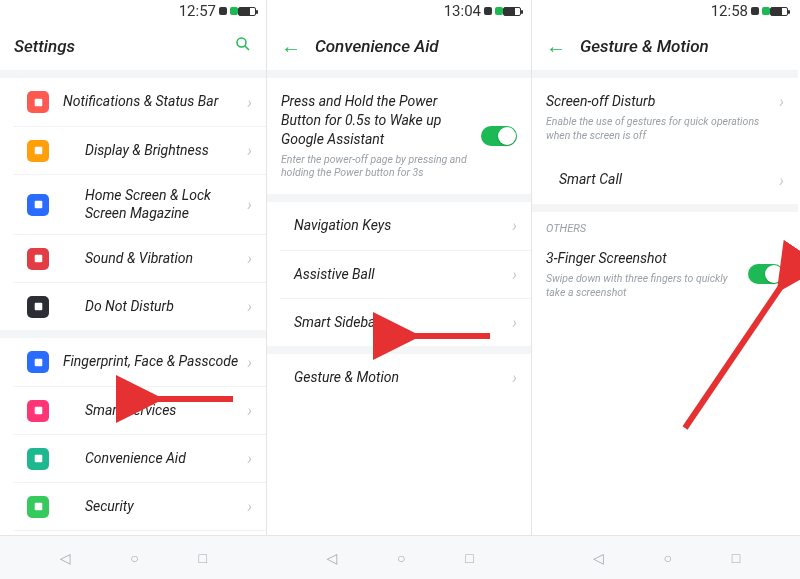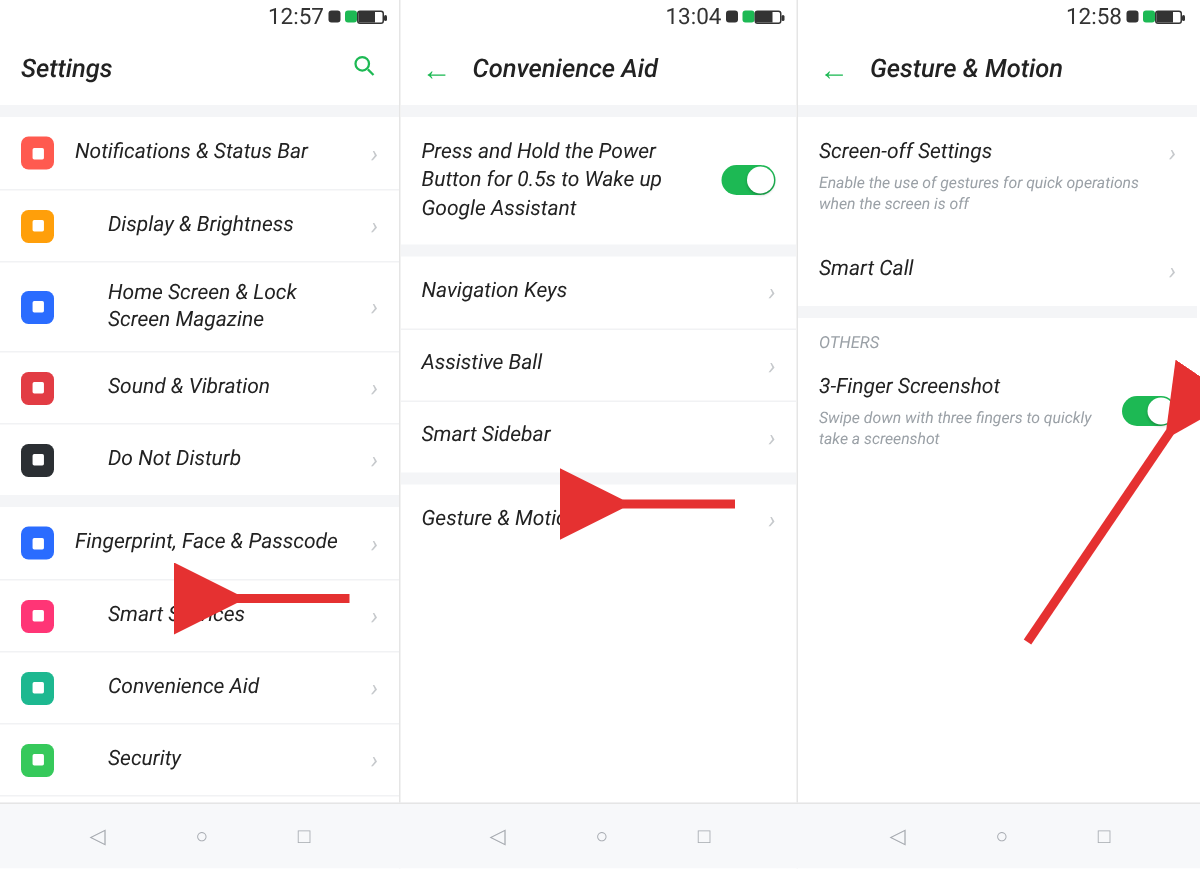--- a/index.html
+++ b/index.html
@@ -12,21 +12,21 @@
   .status .sq { width:8px;height:8px;background:#1db954;border-radius:2px;}
   .status .sq2 { width:8px;height:8px;background:#333;border-radius:2px;}
   .batt { width:18px;height:9px;border:1px solid #333;border-radius:2px;position:relative;}
   .batt::after{content:"";position:absolute;right:-3px;top:2px;width:2px;height:4px;background:#333;border-radius:1px;}
   .batt i{display:block;width:70%;height:100%;background:#333;}
   .titlebar { height:48px; display:flex; align-items:center; padding:0 14px; gap:14px;}
   .titlebar h1 { font-size:17px; font-weight:500; color:#222;}
   .titlebar .back { color:#1db954; font-size:20px;}
   .titlebar .search { margin-left:auto; color:#1db954; font-size:18px;}
   .divider { height:8px; background:#f4f5f7;}
-  .row { display:flex; align-items:center; padding:12px 14px; min-height:48px; position:relative;}
+  .row { display:flex; align-items:center; padding:12px 14px; min-height:48px; position:relative;margin-left:13px;}
   .row + .row { border-top:1px solid #f1f2f4;gap:22px;}
   .row .ico { width:22px;height:22px;border-radius:5px;display:flex;align-items:center;justify-content:center;margin-right:14px;flex-shrink:0;}
   .row .labels { flex:1; min-width:0;}
   .row .label { font-size:14px; color:#222; line-height:1.25;}
   .chev { color:#c6c9cc; font-size:16px; margin-left:8px;}
   .section-label{font-size:11px;color:#9aa0a6;padding:10px 14px 4px;}
   .big-row { padding:14px 14px; display:flex; gap:10px;}
   .big-row .labels{flex:1;}
   .big-row .label{font-size:14px;color:#222;line-height:1.35;}
   .big-row .sub{font-size:10.5px;color:#9aa0a6;margin-top:4px;line-height:1.3;}
@@ -201,20 +201,21 @@
     </div>
     <div class="content">
       <div class="titlebar">
         <span class="back">←</span>
         <h1>Convenience Aid</h1>
       </div>
       <div class="divider"></div>
       <div class="big-row">
         <div class="labels">
           <div class="label">Press and Hold the Power Button for 0.5s to Wake up Google Assistant</div>
+          <div class="sub">Enter the power-off page by pressing and holding the Power button for 3s</div>
         </div>
         <div class="toggle on">
             <i></i>
           </div>
       </div>
       <div class="divider"></div>
       <div id="p2-list">
           <div class="row">
             <div class="labels">
               <div class="label">Navigation Keys</div>
@@ -256,21 +257,21 @@
         </span>
     </div>
     <div class="content">
       <div class="titlebar">
         <span class="back">←</span>
         <h1>Gesture &amp; Motion</h1>
       </div>
       <div class="divider"></div>
       <div class="big-row">
         <div class="labels">
-          <div class="label">Screen-off Settings</div>
+          <div class="label">Screen-off Disturb</div>
           <div class="sub">Enable the use of gestures for quick operations when the screen is off</div>
         </div>
         <span class="chev">›</span>
       </div>
       <div class="row">
         <div class="labels">
             <div class="label">Smart Call</div>
           </div>
         <span class="chev">›</span>
       </div>

